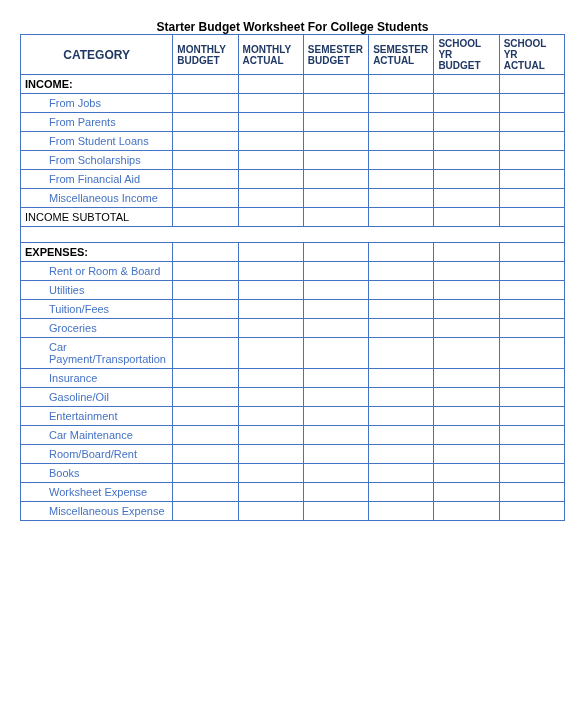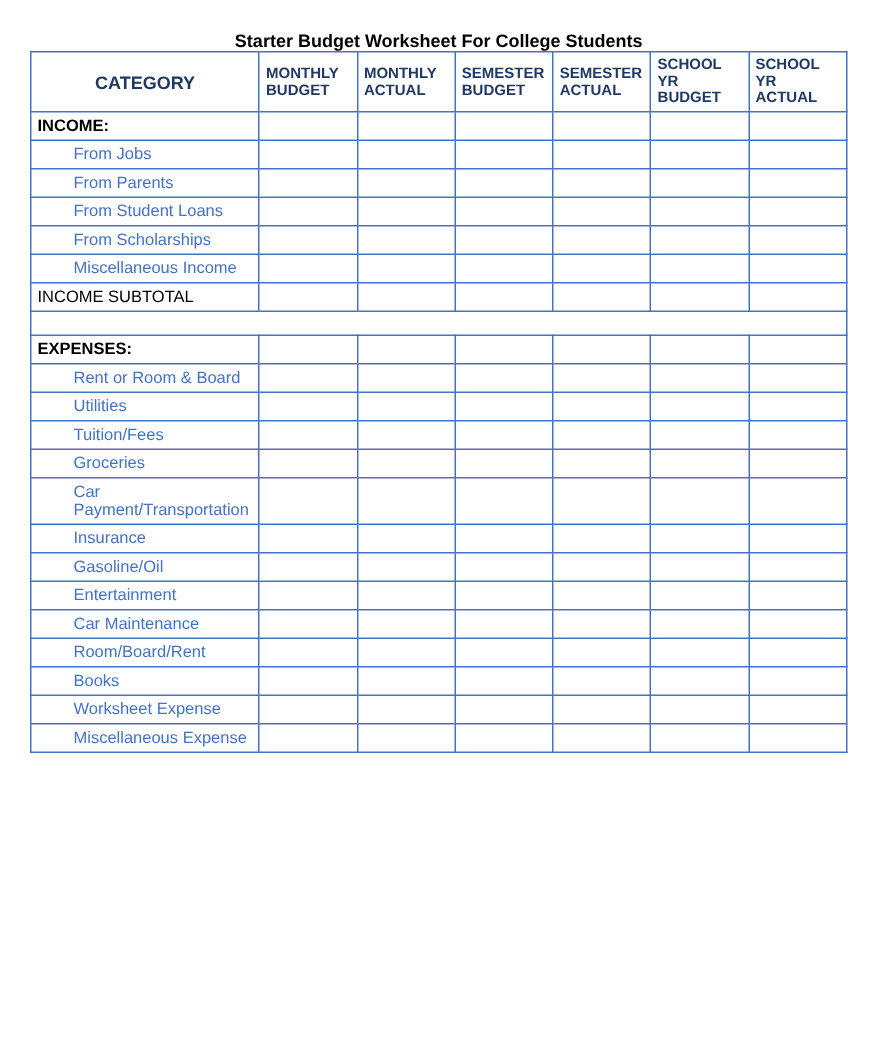--- a/index.html
+++ b/index.html
@@ -143,20 +143,29 @@
       <tr class="data-row">
         <td class="row-label">From Scholarships</td>
         <td class="data-cell"></td>
         <td class="data-cell"></td>
         <td class="data-cell"></td>
         <td class="data-cell"></td>
         <td class="data-cell"></td>
         <td class="data-cell"></td>
       </tr>
       <tr class="data-row">
+        <td class="row-label">From Financial Aid</td>
+        <td class="data-cell"></td>
+        <td class="data-cell"></td>
+        <td class="data-cell"></td>
+        <td class="data-cell"></td>
+        <td class="data-cell"></td>
+        <td class="data-cell"></td>
+      </tr>
+      <tr class="data-row">
         <td class="row-label">Miscellaneous Income</td>
         <td class="data-cell"></td>
         <td class="data-cell"></td>
         <td class="data-cell"></td>
         <td class="data-cell"></td>
         <td class="data-cell"></td>
         <td class="data-cell"></td>
       </tr>
       <tr class="data-row">
         <td class="subtotal-label">INCOME SUBTOTAL</td>

